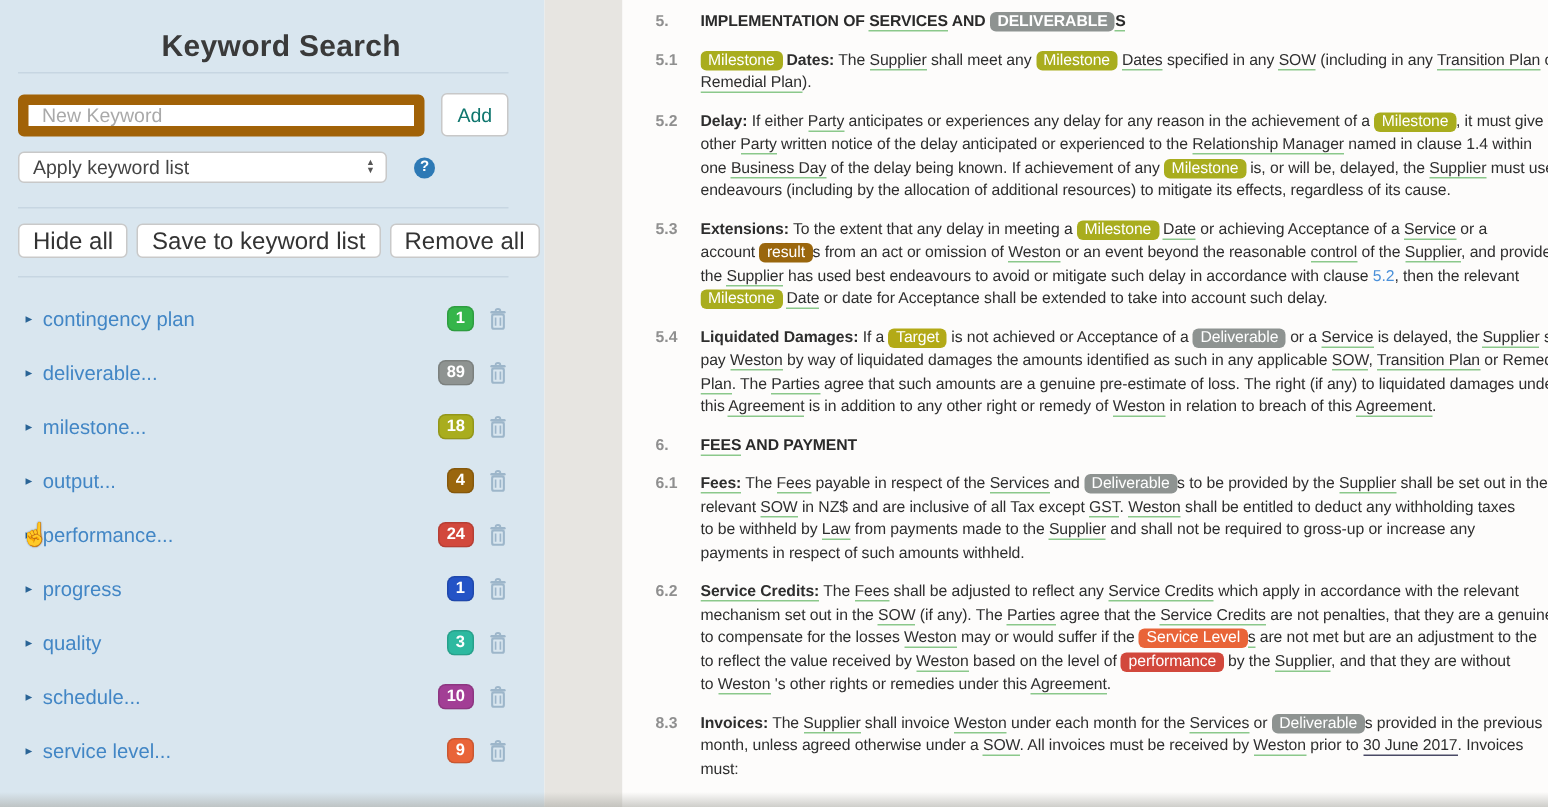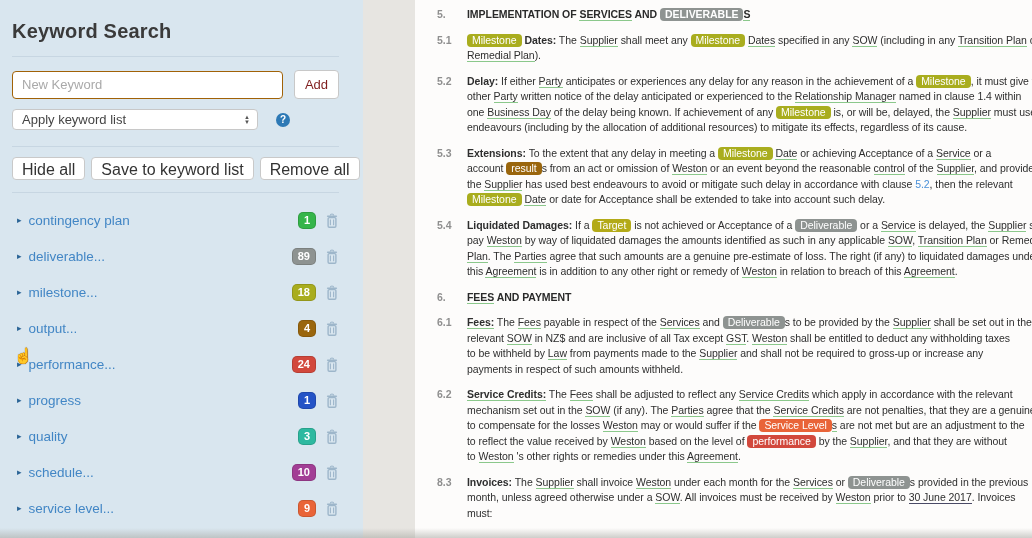--- a/index.html
+++ b/index.html
@@ -1,25 +1,25 @@
 <!DOCTYPE html>
 <html><head>
 <meta charset="utf-8">
 <style>
   * { box-sizing: border-box; margin: 0; padding: 0; }
   html,body { width:1032px; height:538px; overflow:hidden; font-family:"Liberation Sans",sans-serif; background:#fff; position:relative; }
 
   
   .sidebar { position:absolute; left:0; top:0; width:363px; height:538px; background:#d9e6ef; }
-  .sb-title { margin:20px 0 13px 12px; font-size:20px; font-weight:bold; color:#3a3a3a; letter-spacing:.2px; }
+  .sb-title { margin:20px 0 5px 12px; font-size:20px; font-weight:bold; color:#3a3a3a; letter-spacing:.2px;text-align:center; }
   .divider { height:1px; background:#c7d6e2; margin:0 24px 0 12px; }
   .row1 { display:flex; gap:11px; margin:13px 24px 10px 12px; align-items:center; }
-  .kw-input { flex:1; height:28px; border:1px solid #a16207; border-radius:4px; padding:0 9px; font-size:13px; color:#3b82f6; background:#fff; font-family:"Liberation Sans",sans-serif; }
+  .kw-input { flex:1; height:28px; border:7px solid #a16207; border-radius:4px; padding:0 9px; font-size:13px; color:#3b82f6; background:#fff; font-family:"Liberation Sans",sans-serif; }
   .kw-input::placeholder { color:#a9a9a9; }
-  .add-btn { width:45px; height:29px; background:#fff; border:1px solid #c8c8c8; border-radius:4px; font-size:13px; color:#7f1d1d; font-family:"Liberation Sans",sans-serif; }
+  .add-btn { width:45px; height:29px; background:#fff; border:1px solid #c8c8c8; border-radius:4px; font-size:13px; color:#0f766e; font-family:"Liberation Sans",sans-serif; }
   .row2 { display:flex; align-items:center; gap:18px; margin:0 24px 16px 12px; }
   .kw-select { flex:0 0 246px; height:21px; border:1px solid #c8c8c8; border-radius:4px; display:flex; align-items:center; justify-content:space-between; padding:0 7px 0 9px; font-size:13px; color:#444; background:#fff; }
   .sel-arrows { display:flex; flex-direction:column; align-items:center; line-height:5px; font-size:6px; color:#555; }
   .help-badge { width:14px; height:14px; border-radius:50%; background:#2d79b5; color:#fff; font-size:10px; font-weight:bold; display:flex; align-items:center; justify-content:center; }
   .btn-row { display:flex; gap:6px; margin:10px 12px 12px; }
   .sb-btn { background:#fff; border:1px solid #c9c9c9; border-radius:4px; font-size:16px; color:#333; padding:3px 9px; height:23px; font-family:"Liberation Sans",sans-serif; white-space:nowrap; }
   .kw-list { margin-top:9px; }
   .kw-row { display:flex; align-items:center; height:36px; padding:0 24px 0 17px; }
   .kw-tri { color:#2a6496; font-size:9px; margin-right:7px; flex-shrink:0; }
   .kw-label { color:#4286c5; font-size:13.5px; flex:1; }

